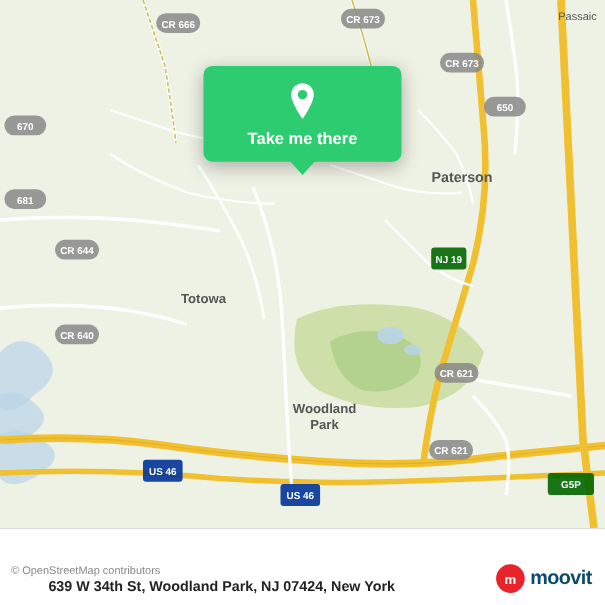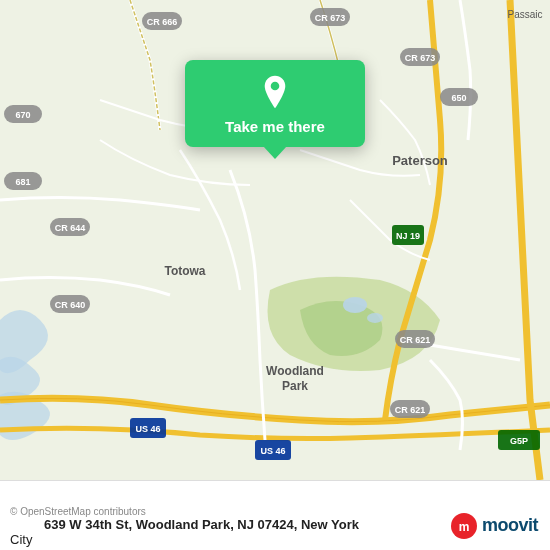--- a/index.html
+++ b/index.html
@@ -233,21 +233,20 @@
       <circle cx="18" cy="14" r="5" fill="#2ecc71"></circle>
     </svg>
     <span id="popup-label">Take me there</span>
   </div>
 </div>
 
 <div id="bottom-bar">
   <div id="address-block">
     <span id="osm-credit">© OpenStreetMap contributors</span>
     <span id="address-line1">639 W 34th St, Woodland Park, NJ 07424, New York</span>
-    <span id="address-line2">City</span>
   </div>
   <div id="moovit-logo">
     <svg id="moovit-icon" viewBox="0 0 28 28" xmlns="http://www.w3.org/2000/svg">
       <circle cx="14" cy="14" r="13" fill="#e8232a"></circle>
       <text x="14" y="19" text-anchor="middle" font-size="12" fill="white" font-weight="bold">m</text>
     </svg>
     <span id="moovit-text">moovit</span>
   </div>
 </div>
 

